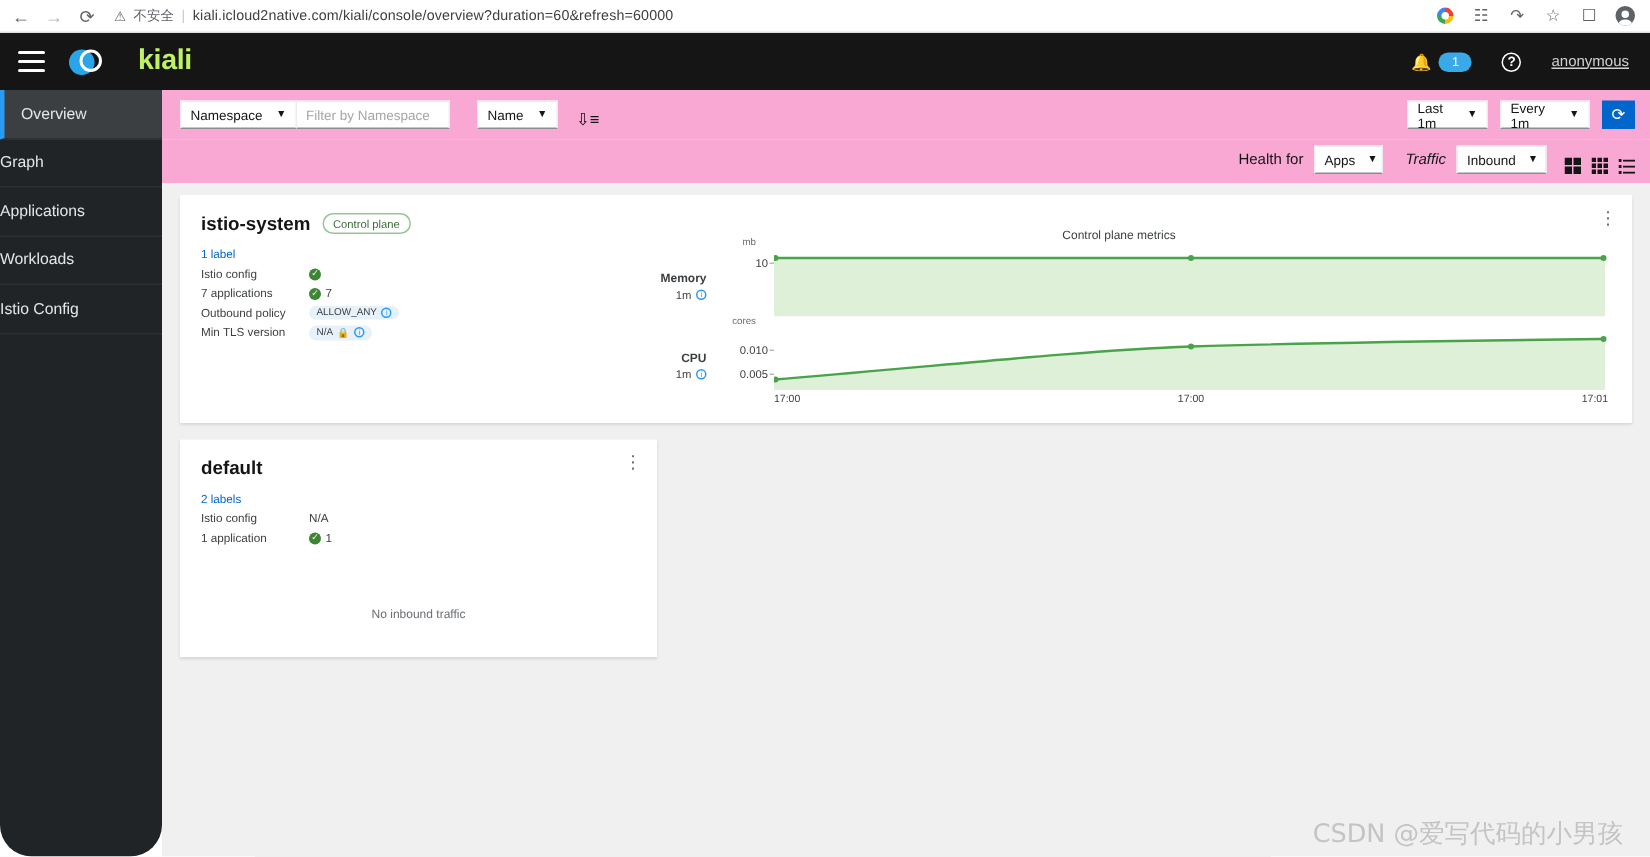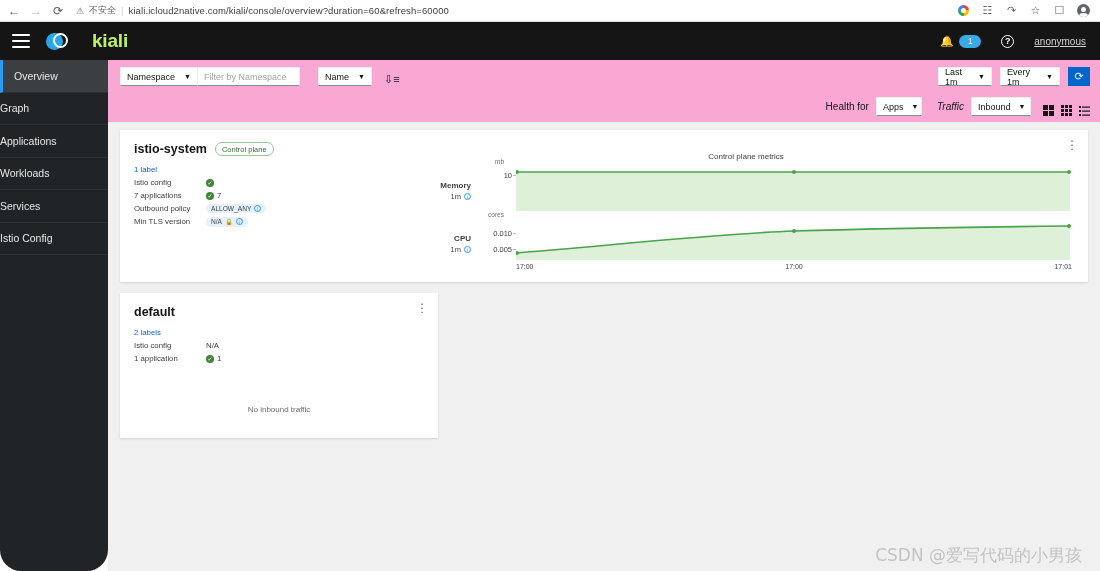--- a/index.html
+++ b/index.html
@@ -329,23 +329,20 @@
       <span>Overview</span>
     </div>
     <div class="nav-item">
       <span>Graph</span>
     </div>
     <div class="nav-item">
       <span>Applications</span>
     </div>
     <div class="nav-item">
       <span>Workloads</span>
-    </div>
-    <div class="nav-item">
-      <span>Services</span>
     </div>
     <div class="nav-item">
       <span>Istio Config</span>
     </div>
   </div>
 
   <div class="main">
 
     <div class="toolbar-row">
       <div class="ctrl ns">

